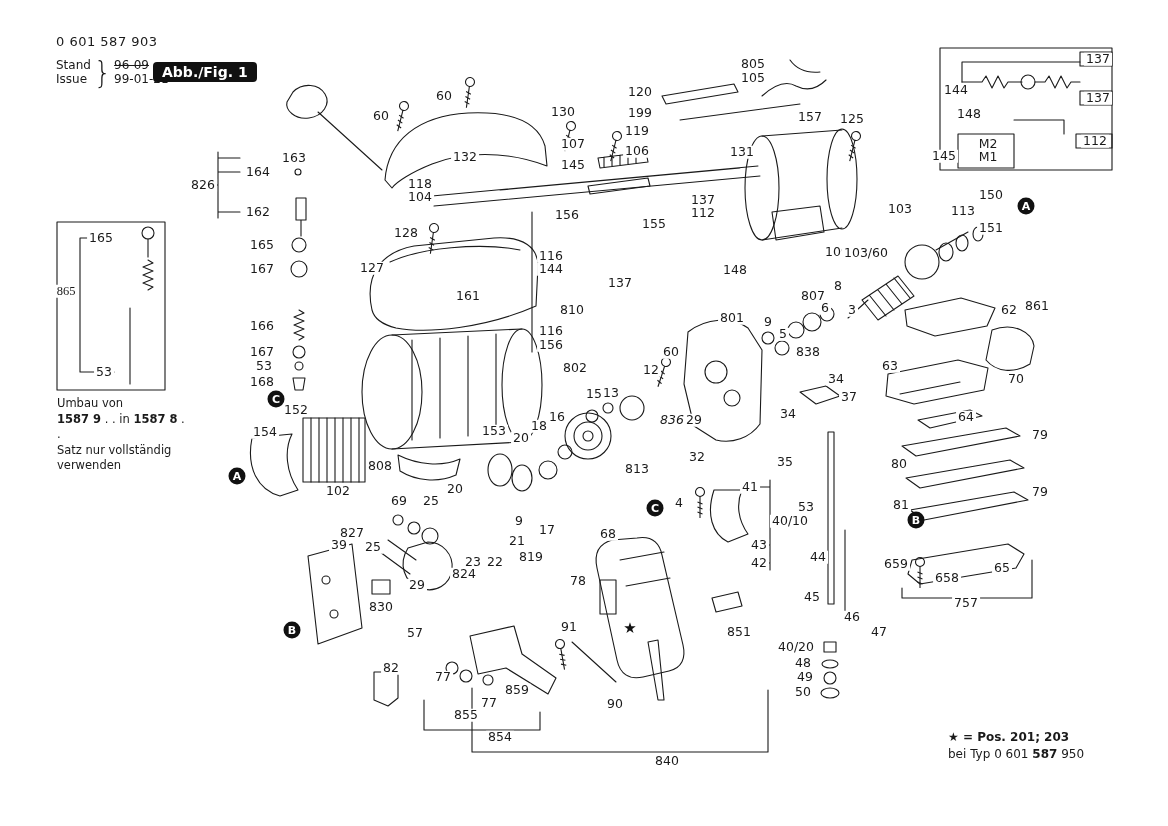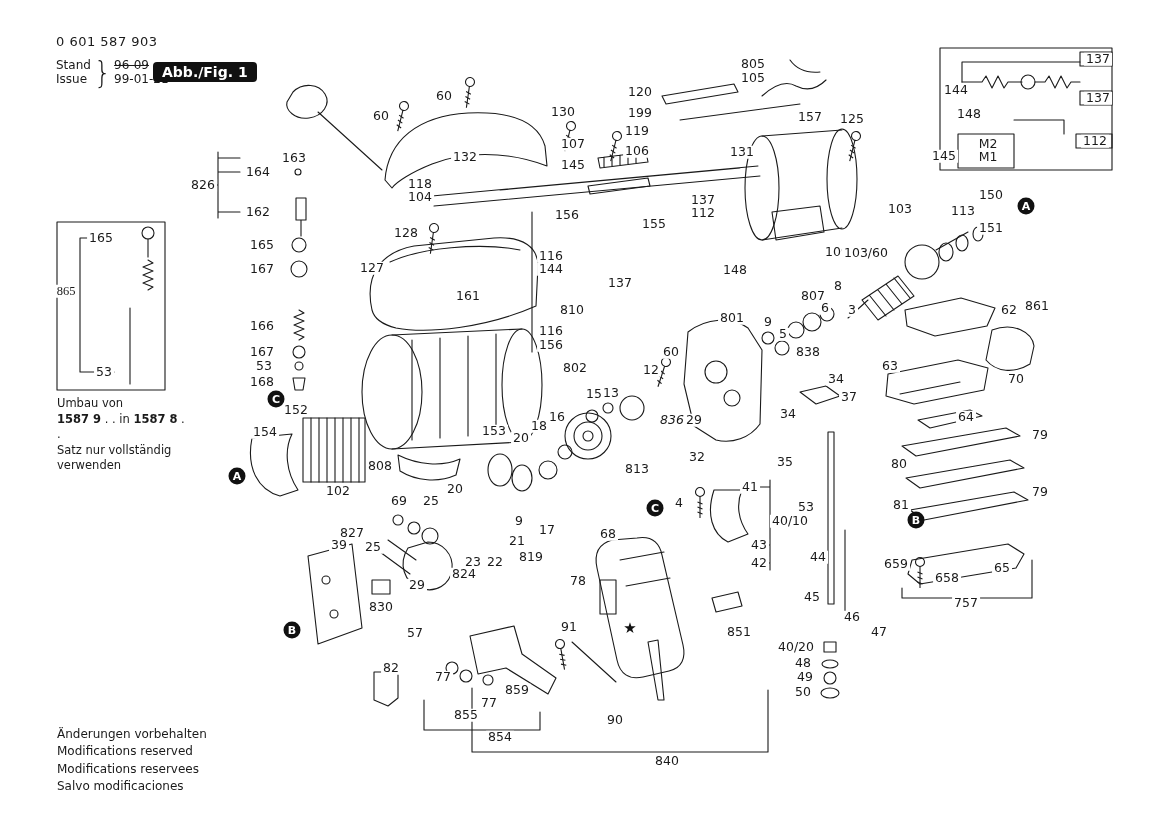--- a/index.html
+++ b/index.html
@@ -241,27 +241,25 @@
 
   <div class="inset-note">
     <div><span>Umbau von</span></div>
     <div>
       <b>1587 9</b><span> . . in </span><b>1587 8</b><span> . .</span>
     </div>
     <div><span>Satz nur vollständig</span></div>
     <div><span>verwenden</span></div>
   </div>
 
-  <div class="footer-note">
-    <div>Änderungen vorbehalten</div>
-    <div>Modifications reserved</div>
-    <div>Modifications reservees</div>
-    <div>Salvo modificaciones</div>
+
+  <div class="legend">
+    <div class="l1"><span>★</span><span> = Pos. 201; 203</span></div>
+    <div><span>bei Typ 0 601 </span><span class="b">587</span><span> 950</span></div>
   </div>
-
 
   <div style="position:absolute;inset:0;">
       <span class="callout" style="left: 203px; top: 185px;">826</span>
       <span class="callout" style="left: 258px; top: 158px; margin-left: 36px;">163</span>
       <span class="callout" style="left: 258px; top: 172px;">164</span>
       <span class="callout" style="left: 258px; top: 212px;">162</span>
       <span class="callout" style="left: 262px; top: 245px;">165</span>
       <span class="callout" style="left: 262px; top: 269px;">167</span>
       <span class="callout" style="left: 262px; top: 326px;">166</span>
       <span class="callout" style="left: 262px; top: 352px;">167</span>
@@ -362,21 +360,21 @@
       <span class="callout" style="left: 381px; top: 607px;">830</span>
       <span class="callout" style="left: 339px; top: 545px;">39</span>
       <span class="callout" style="left: 391px; top: 668px;">82</span>
       <span class="callout" style="left: 415px; top: 633px;">57</span>
       <span class="callout" style="left: 443px; top: 677px;">77</span>
       <span class="callout" style="left: 466px; top: 715px;">855</span>
       <span class="callout" style="left: 489px; top: 703px;">77</span>
       <span class="callout" style="left: 517px; top: 690px;">859</span>
       <span class="callout" style="left: 500px; top: 737px;">854</span>
       <span class="callout" style="left: 667px; top: 761px;">840</span>
-      <span class="callout" style="left: 615px; top: 720px;">90</span>
+      <span class="callout" style="left: 615px; top: 704px;">90</span>
       <span class="callout" style="left: 569px; top: 627px;">91</span>
       <span class="callout" style="left: 608px; top: 534px;">68</span>
       <span class="callout" style="left: 578px; top: 581px;">78</span>
       <span class="callout" style="left: 679px; top: 503px;">4</span>
       <span class="callout" style="left: 750px; top: 487px;">41</span>
       <span class="callout" style="left: 759px; top: 545px;">43</span>
       <span class="callout" style="left: 759px; top: 563px;">42</span>
       <span class="callout" style="left: 790px; top: 521px;">40/10</span>
       <span class="callout" style="left: 806px; top: 507px;">53</span>
       <span class="callout" style="left: 818px; top: 557px;">44</span>

